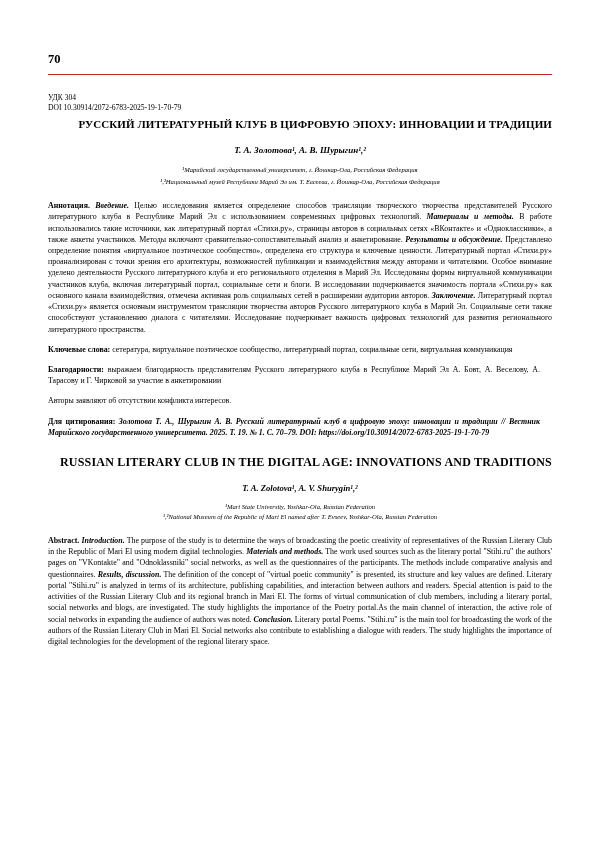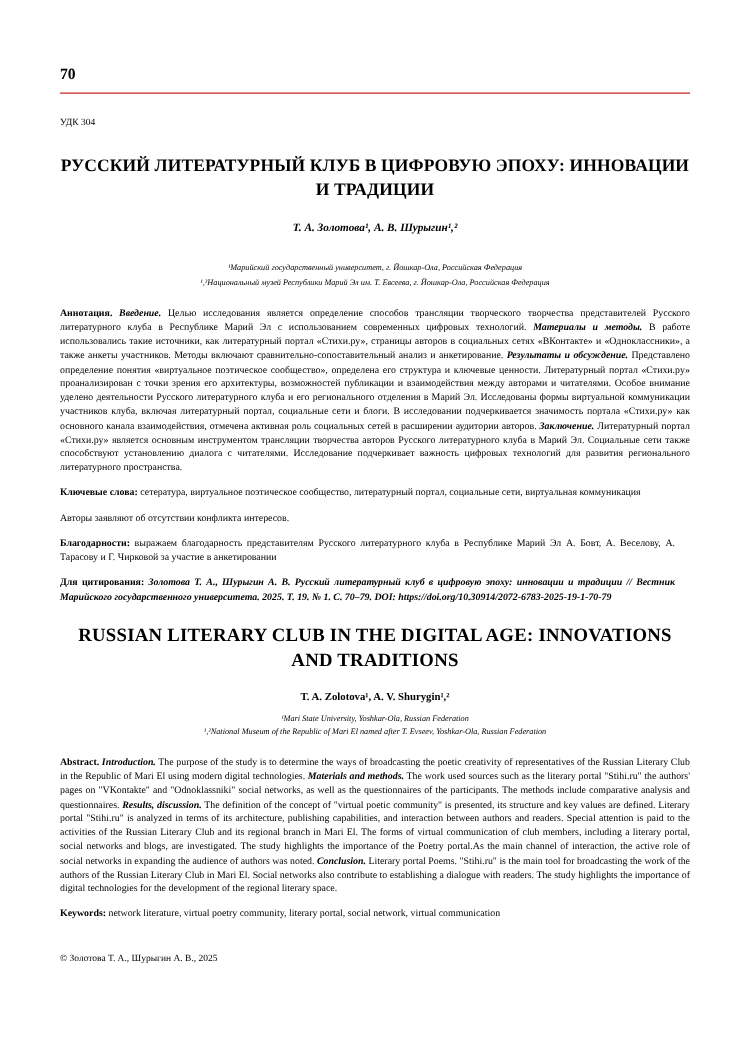--- a/index.html
+++ b/index.html
@@ -37,36 +37,36 @@
     flex: 1;
     text-align: center;
     font-size: 9.3px;
     font-weight: bold;
     letter-spacing: 0.15px;
     padding-right: 26px;
   }
   .udk {
     font-size: 7.6px;
     line-height: 1.35;
-    margin-bottom: 22px;
+    margin-bottom: 3px;
   }
   .title-ru {
-    text-align: center;
-    font-size: 14px;
+    text-align: right;
+    font-size: 11px;
     font-weight: bold;
     letter-spacing: 0.1px;
     margin-bottom: 14px;
     line-height: 1.35;
   }
   .authors-ru {
     text-align: center;
     font-size: 9px;
     font-weight: bold;
     font-style: italic;
-    margin-bottom: 23px;
+    margin-bottom: 10px;
   }
   .affil {
     text-align: center;
     font-size: 6.6px;
     font-style: italic;
     line-height: 1.5;
     margin-bottom: 2px;
   }
   .affil-block {
     margin-bottom: 13px;
@@ -82,32 +82,33 @@
   .bi { font-weight: bold; font-style: italic; }
   .b { font-weight: bold; }
   .i { font-style: italic; font-weight: bold; }
   .kw {
     font-size: 7.9px;
     line-height: 1.42;
     text-align: justify;
     margin: 0 12px 9px 0;
   }
   .title-en {
-    text-align: center;
-    font-size: 15px;
+    text-align: right;
+    font-size: 12px;
     font-weight: bold;
     margin: 16px 0 13px 0;
     line-height: 1.35;
     font-variant: small-caps;
     letter-spacing: 0.2px;
   }
   .authors-en {
     text-align: center;
     font-size: 8.6px;
     font-weight: bold;
+    font-style: italic;
     margin-bottom: 9px;
   }
   .affil-en {
     text-align: center;
     font-size: 6.6px;
     font-style: italic;
     line-height: 1.5;
   }
   .affil-en-block { margin-bottom: 13px; }
   .copyright {
@@ -119,49 +120,48 @@
 <body>
 
 <div class="page">
 
   <div class="running-head">
     <div class="page-number">70</div>
   </div>
 
   <div class="udk">
     <div>УДК 304</div>
+    <div>DOI 10.30914/2072-6783-2025-19-1-70-79</div>
   </div>
 
   <div class="title-ru">РУССКИЙ ЛИТЕРАТУРНЫЙ КЛУБ В ЦИФРОВУЮ ЭПОХУ: ИННОВАЦИИ И ТРАДИЦИИ</div>
 
   <div class="authors-ru">Т. А. Золотова¹, А. В. Шурыгин¹,²</div>
 
   <div class="affil-block">
     <div class="affil">¹Марийский государственный университет, г. Йошкар-Ола, Российская Федерация</div>
     <div class="affil">¹,²Национальный музей Республики Марий Эл им. Т. Евсеева, г. Йошкар-Ола, Российская Федерация</div>
   </div>
 
   <p class="body noindent"><span class="b">Аннотация.</span> <span class="bi">Введение.</span><span> Целью исследования является определение способов трансляции творческого творчества представителей Русского литературного клуба в Республике Марий Эл с использованием современных цифровых технологий. </span><span class="bi">Материалы и методы.</span><span> В работе использовались такие источники, как литературный портал «Стихи.ру», страницы авторов в социальных сетях «ВКонтакте» и «Одноклассники», а также анкеты участников. Методы включают сравнительно-сопоставительный анализ и анкетирование. </span><span class="bi">Результаты и обсуждение.</span><span> Представлено определение понятия «виртуальное поэтическое сообщество», определена его структура и ключевые ценности. Литературный портал «Стихи.ру» проанализирован с точки зрения его архитектуры, возможностей публикации и взаимодействия между авторами и читателями. Особое внимание уделено деятельности Русского литературного клуба и его регионального отделения в Марий Эл. Исследованы формы виртуальной коммуникации участников клуба, включая литературный портал, социальные сети и блоги. В исследовании подчеркивается значимость портала «Стихи.ру» как основного канала взаимодействия, отмечена активная роль социальных сетей в расширении аудитории авторов. </span><span class="bi">Заключение.</span><span> Литературный портал «Стихи.ру» является основным инструментом трансляции творчества авторов Русского литературного клуба в Марий Эл. Социальные сети также способствуют установлению диалога с читателями. Исследование подчеркивает важность цифровых технологий для развития регионального литературного пространства.</span></p>
 
   <p class="kw"><span class="b">Ключевые слова:</span><span> сетература, виртуальное поэтическое сообщество, литературный портал, социальные сети, виртуальная коммуникация</span></p>
 
+  <p class="kw"><span class="b">Благодарности:</span><span> выражаем благодарность представителям Русского литературного клуба в Республике Марий Эл А. Бовт, А. Веселову, А. Тарасову и Г. Чирковой за участие в анкетировании</span></p>
+
   <p class="kw">Авторы заявляют об отсутствии конфликта интересов.</p>
-
-  <p class="kw"><span class="b">Благодарности:</span><span> выражаем благодарность представителям Русского литературного клуба в Республике Марий Эл А. Бовт, А. Веселову, А. Тарасову и Г. Чирковой за участие в анкетировании</span></p>
 
   <p class="kw"><span class="b">Для цитирования:</span><span class="i"> Золотова Т. А., Шурыгин А. В. Русский литературный клуб в цифровую эпоху: инновации и традиции // Вестник Марийского государственного университета. 2025. Т. 19. № 1. С. 70–79. DOI: https://doi.org/10.30914/2072-6783-2025-19-1-70-79</span></p>
 
   <div class="title-en">RUSSIAN LITERARY CLUB IN THE DIGITAL AGE: INNOVATIONS AND TRADITIONS</div>
 
   <div class="authors-en">T. A. Zolotova¹, A. V. Shurygin¹,²</div>
 
   <div class="affil-en-block">
     <div class="affil-en">¹Mari State University, Yoshkar-Ola, Russian Federation</div>
     <div class="affil-en">¹,²National Museum of the Republic of Mari El named after T. Evseev, Yoshkar-Ola, Russian Federation</div>
   </div>
 
   <p class="body noindent"><span class="b">Abstract.</span> <span class="bi">Introduction.</span><span> The purpose of the study is to determine the ways of broadcasting the poetic creativity of representatives of the Russian Literary Club in the Republic of Mari El using modern digital technologies. </span><span class="bi">Materials and methods.</span><span> The work used sources such as the literary portal "Stihi.ru" the authors' pages on "VKontakte" and "Odnoklassniki" social networks, as well as the questionnaires of the participants. The methods include comparative analysis and questionnaires. </span><span class="bi">Results, discussion.</span><span> The definition of the concept of "virtual poetic community" is presented, its structure and key values are defined. Literary portal "Stihi.ru" is analyzed in terms of its architecture, publishing capabilities, and interaction between authors and readers. Special attention is paid to the activities of the Russian Literary Club and its regional branch in Mari El. The forms of virtual communication of club members, including a literary portal, social networks and blogs, are investigated. The study highlights the importance of the Poetry portal.As the main channel of interaction, the active role of social networks in expanding the audience of authors was noted. </span><span class="bi">Conclusion.</span><span> Literary portal Poems. "Stihi.ru" is the main tool for broadcasting the work of the authors of the Russian Literary Club in Mari El. Social networks also contribute to establishing a dialogue with readers. The study highlights the importance of digital technologies for the development of the regional literary space.</span></p>
 
-  <p class="kw"><span class="b">Keywords:</span><span> network literature, virtual poetry community, literary portal, social network, virtual communication</span></p>
 
-  <div class="copyright">© Золотова Т. А., Шурыгин А. В., 2025</div>
 
 </div>
 
 </body></html>

